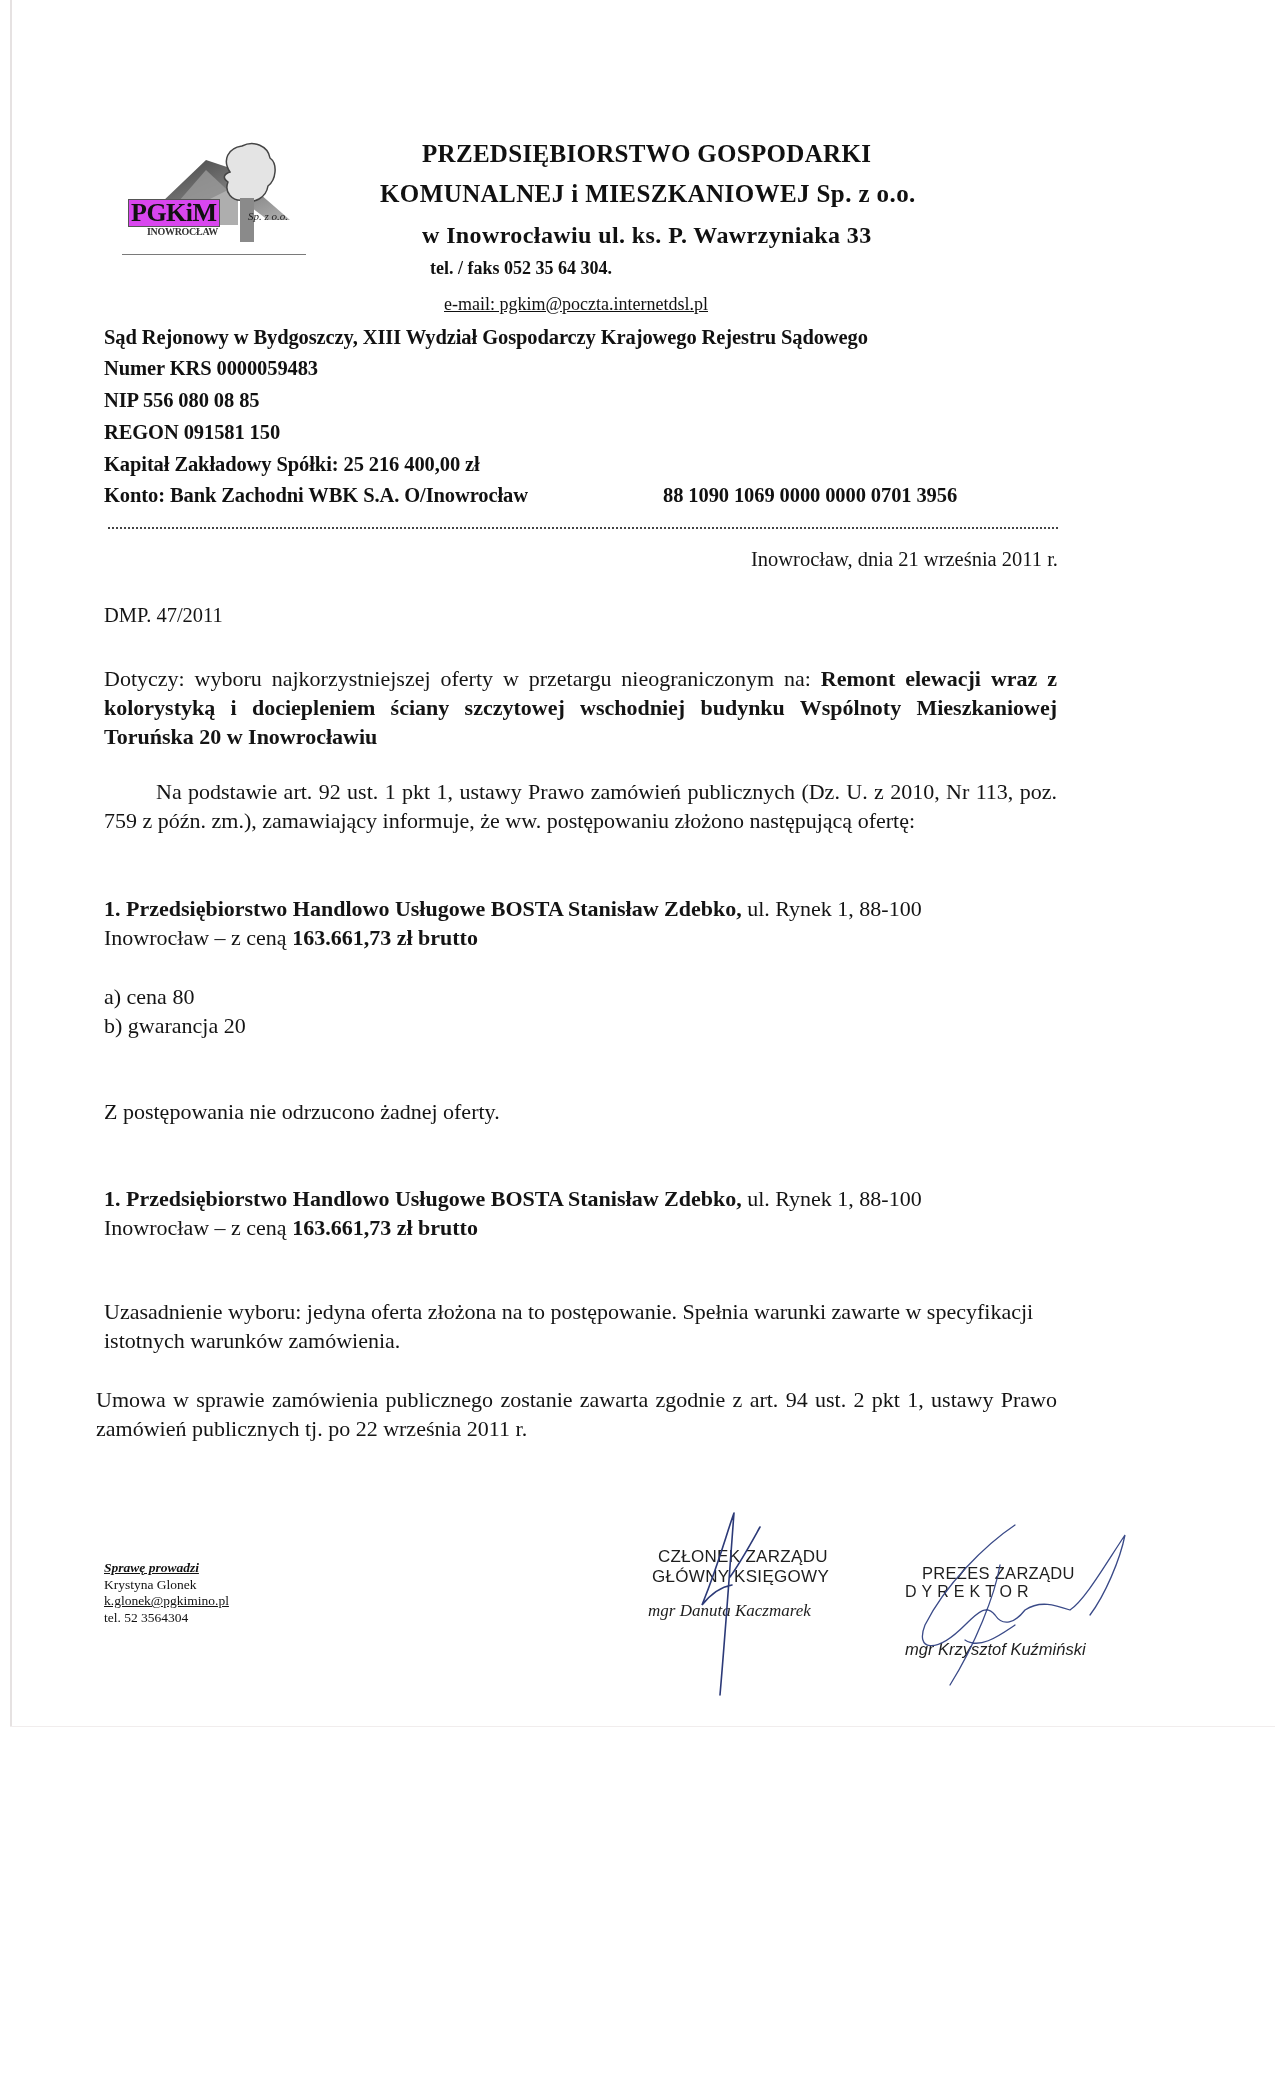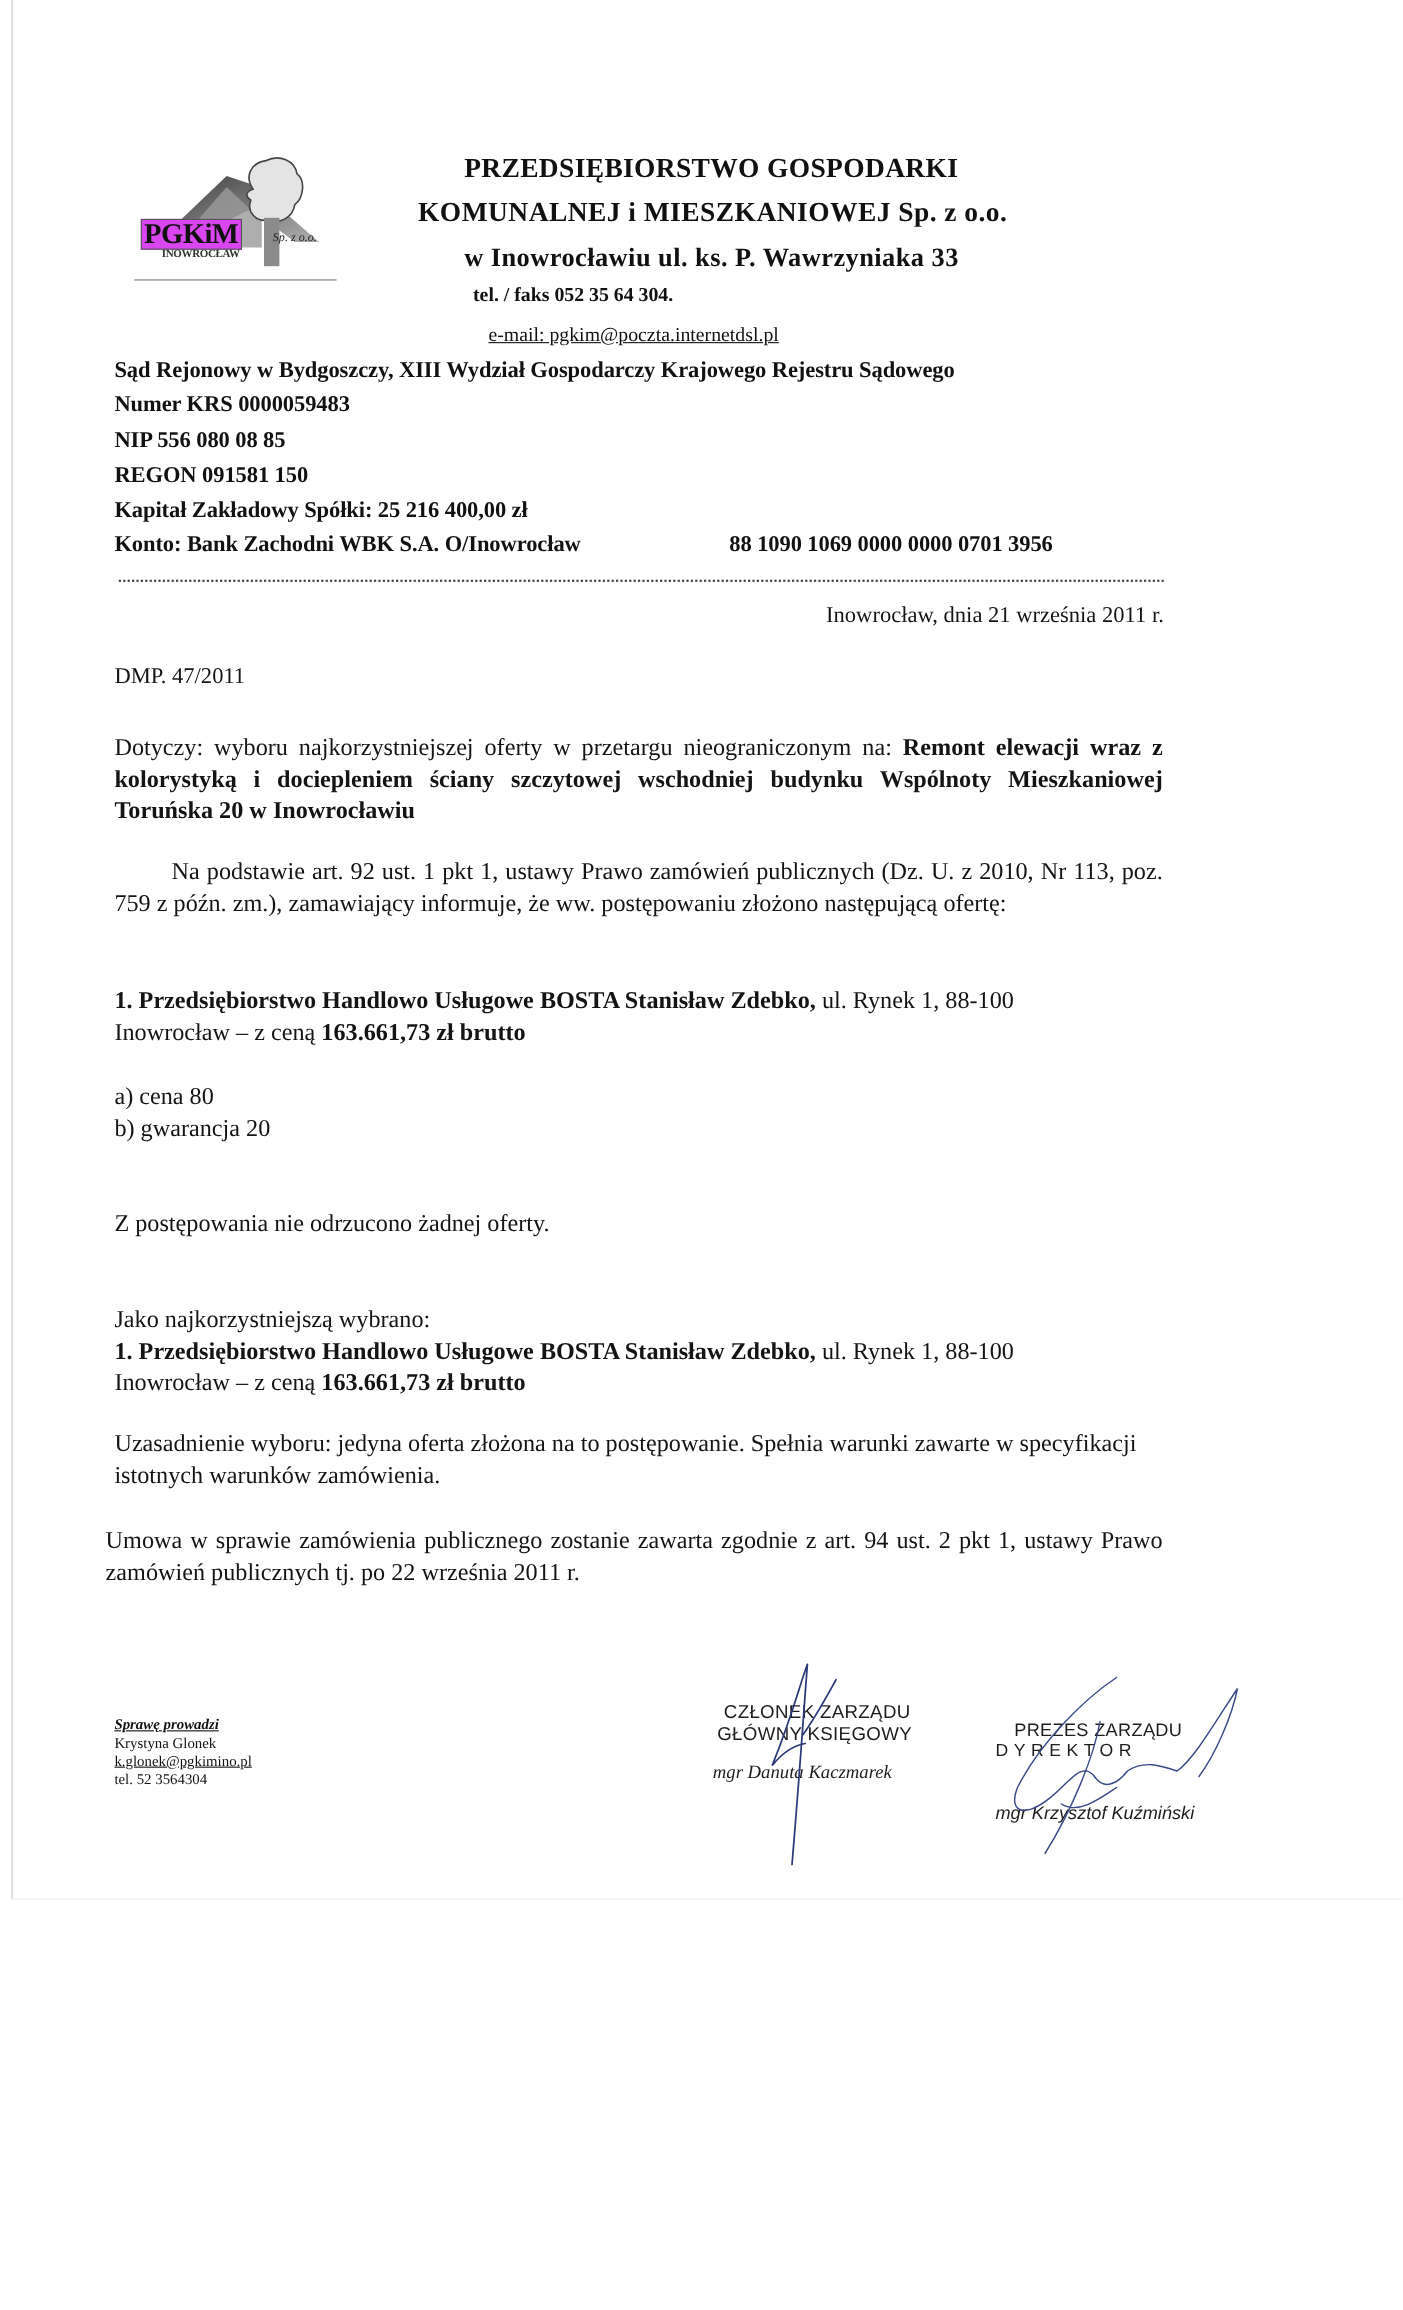--- a/index.html
+++ b/index.html
@@ -126,21 +126,20 @@
 <div class="para p-crit">
   <span class="line">a) cena 80</span>
   <span class="line">b) gwarancja 20</span>
 </div>
 
 <div class="para p-excl">
   <span class="line">Z postępowania nie odrzucono żadnej oferty.</span>
 </div>
 
 <div class="para p-chosen">
-  <span class="line">Jako najkorzystniejszą wybrano:</span>
   <span class="line"><b>1. Przedsiębiorstwo Handlowo Usługowe BOSTA Stanisław Zdebko,</b><span> ul. Rynek 1, 88-100</span></span>
   <span class="line"><span>Inowrocław – z ceną </span><b>163.661,73 zł brutto</b></span>
 </div>
 
 <div class="para p-just">Uzasadnienie wyboru: jedyna oferta złożona na to postępowanie. Spełnia warunki zawarte w specyfikacji istotnych warunków zamówienia.</div>
 
 <div class="para justify p-contract">Umowa w sprawie zamówienia publicznego zostanie zawarta zgodnie z art. 94 ust. 2 pkt 1, ustawy Prawo zamówień publicznych tj. po 22 września 2011 r.</div>
 
 <div class="handled">
   <div class="title">Sprawę prowadzi</div>

